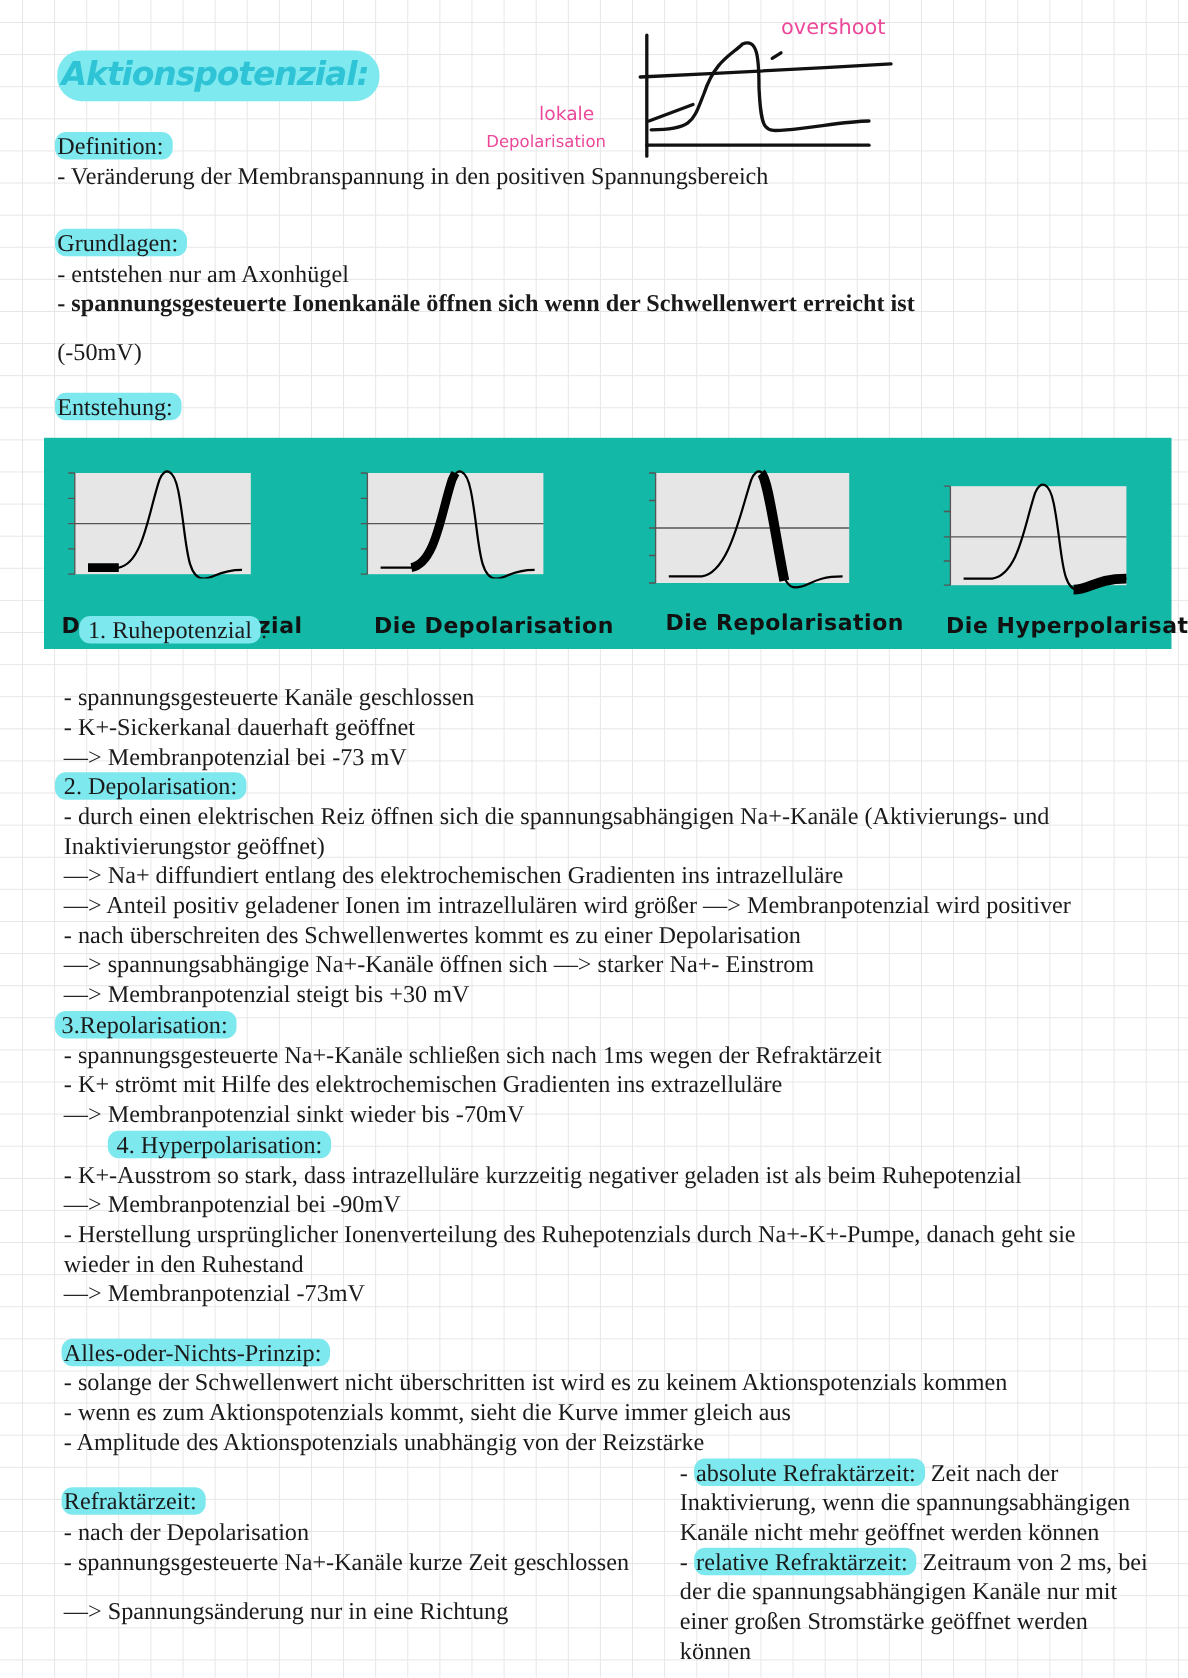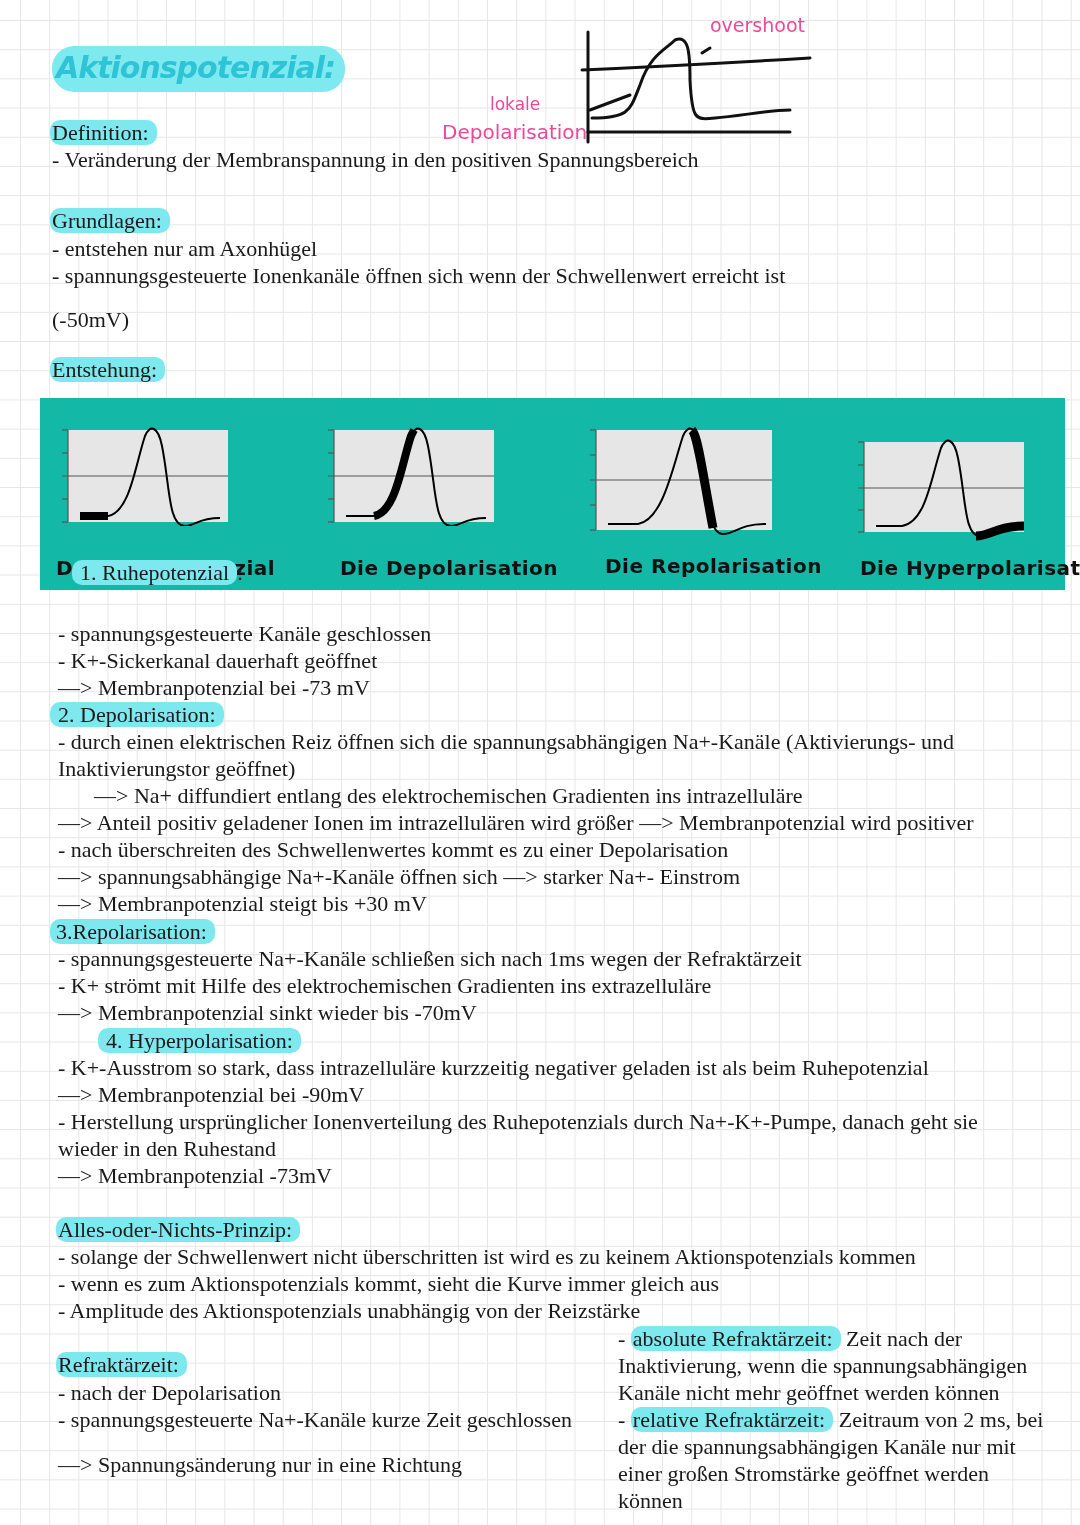--- a/index.html
+++ b/index.html
@@ -41,33 +41,33 @@
       <line x1="148" y1="22" x2="148" y2="132"></line>
       <line x1="148" y1="122" x2="350" y2="122"></line>
       <path d="M142 60 Q250 55 370 48"></path>
       <path d="M152 108 C190 108 190 100 200 75 C210 45 225 40 235 30 C248 25 250 40 250 70 C252 110 255 110 275 108 C300 106 330 100 350 100"></path>
       <line x1="150" y1="100" x2="190" y2="85"></line>
       <line x1="262" y1="43" x2="270" y2="38"></line>
     </g>
   </svg>
   <div class="hw" style="position:absolute; left:270px; top:4px;">overshoot</div>
   <div class="hw" style="position:absolute; left:50px; top:84px; font-size:17px;">lokale</div>
-  <div class="hw" style="position:absolute; left:2px; top:110px; font-size:20px;">Depolarisation</div>
+  <div class="hw" style="position:absolute; left:2px; top:110px; font-size:15px;">Depolarisation</div>
 </div>
 
 <div class="abs line" style="left:50px; top:119px;">
   <span class="hl">Definition:</span>
 </div>
 <div class="abs line" style="left:52px; top:146px;">- Veränderung der Membranspannung in den positiven Spannungsbereich</div>
 
 <div class="abs line" style="left:50px; top:207px;">
   <span class="hl">Grundlagen:</span>
 </div>
 <div class="abs line" style="left:52px; top:235px;">- entstehen nur am Axonhügel</div>
-<div class="abs line" style="left:52px; top:262px;">- spannungsgesteuerte Ionenkanäle öffnen sich wenn der Schwellenwert erreicht ist</div>
+<div class="abs line" style="left:52px; top:262px;font-weight:bold;">- spannungsgesteuerte Ionenkanäle öffnen sich wenn der Schwellenwert erreicht ist</div>
 <div class="abs line" style="left:52px; top:306px;text-align:right;">(-50mV)</div>
 
 <div class="abs line" style="left:50px; top:356px;">
   <span class="hl">Entstehung:</span>
 </div>
 
 <div class="abs panel">
 
   <div class="graph" style="left:20px; top:28px;">
     <svg width="170" height="100" viewBox="0 0 170 100">
@@ -143,21 +143,21 @@
 </div>
 <div class="abs line" style="left:58px; top:620px;">- spannungsgesteuerte Kanäle geschlossen</div>
 <div class="abs line" style="left:58px; top:647px;">- K+-Sickerkanal dauerhaft geöffnet</div>
 <div class="abs line" style="left:58px; top:674px;">—&gt; Membranpotenzial bei -73 mV</div>
 
 <div class="abs line" style="left:50px; top:701px;">
   <span class="hl" style="padding-left:8px;">2. Depolarisation:</span>
 </div>
 <div class="abs line" style="left:58px; top:728px;">- durch einen elektrischen Reiz öffnen sich die spannungsabhängigen Na+-Kanäle (Aktivierungs- und</div>
 <div class="abs line" style="left:58px; top:755px;">Inaktivierungstor geöffnet)</div>
-<div class="abs line" style="left:58px; top:782px;margin-left:36px;">—&gt; Na+ diffundiert entlang des elektrochemischen Gradienten ins intrazelluläre</div>
+<div class="abs line" style="left:58px; top:782px;">—&gt; Na+ diffundiert entlang des elektrochemischen Gradienten ins intrazelluläre</div>
 <div class="abs line" style="left:58px; top:809px;">—&gt; Anteil positiv geladener Ionen im intrazellulären wird größer —&gt; Membranpotenzial wird positiver</div>
 <div class="abs line" style="left:58px; top:836px;">- nach überschreiten des Schwellenwertes kommt es zu einer Depolarisation</div>
 <div class="abs line" style="left:58px; top:863px;">—&gt; spannungsabhängige Na+-Kanäle öffnen sich —&gt; starker Na+- Einstrom</div>
 <div class="abs line" style="left:58px; top:890px;">—&gt; Membranpotenzial steigt bis +30 mV</div>
 
 <div class="abs line" style="left:50px; top:918px;">
   <span class="hl" style="padding-left:6px;">3.Repolarisation:</span>
 </div>
 <div class="abs line" style="left:58px; top:945px;">- spannungsgesteuerte Na+-Kanäle schließen sich nach 1ms wegen der Refraktärzeit</div>
 <div class="abs line" style="left:58px; top:972px;">- K+ strömt mit Hilfe des elektrochemischen Gradienten ins extrazelluläre</div>

